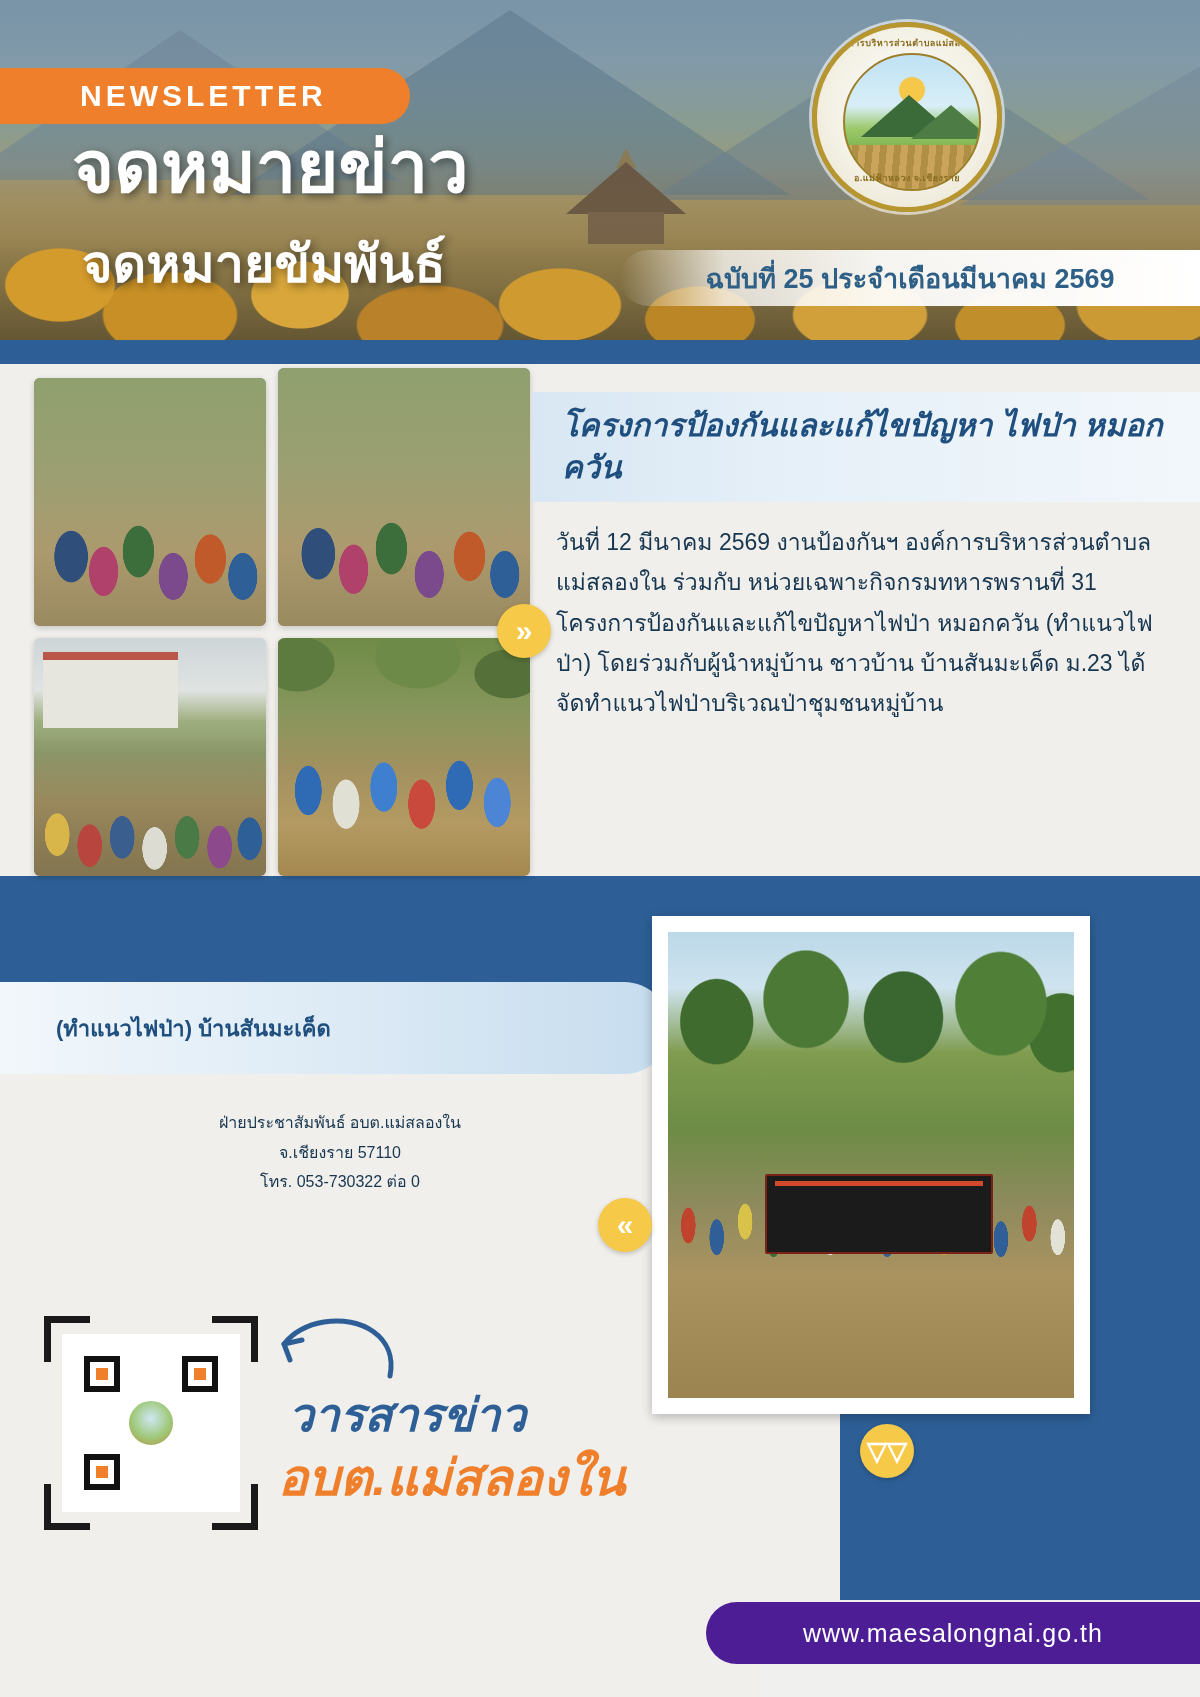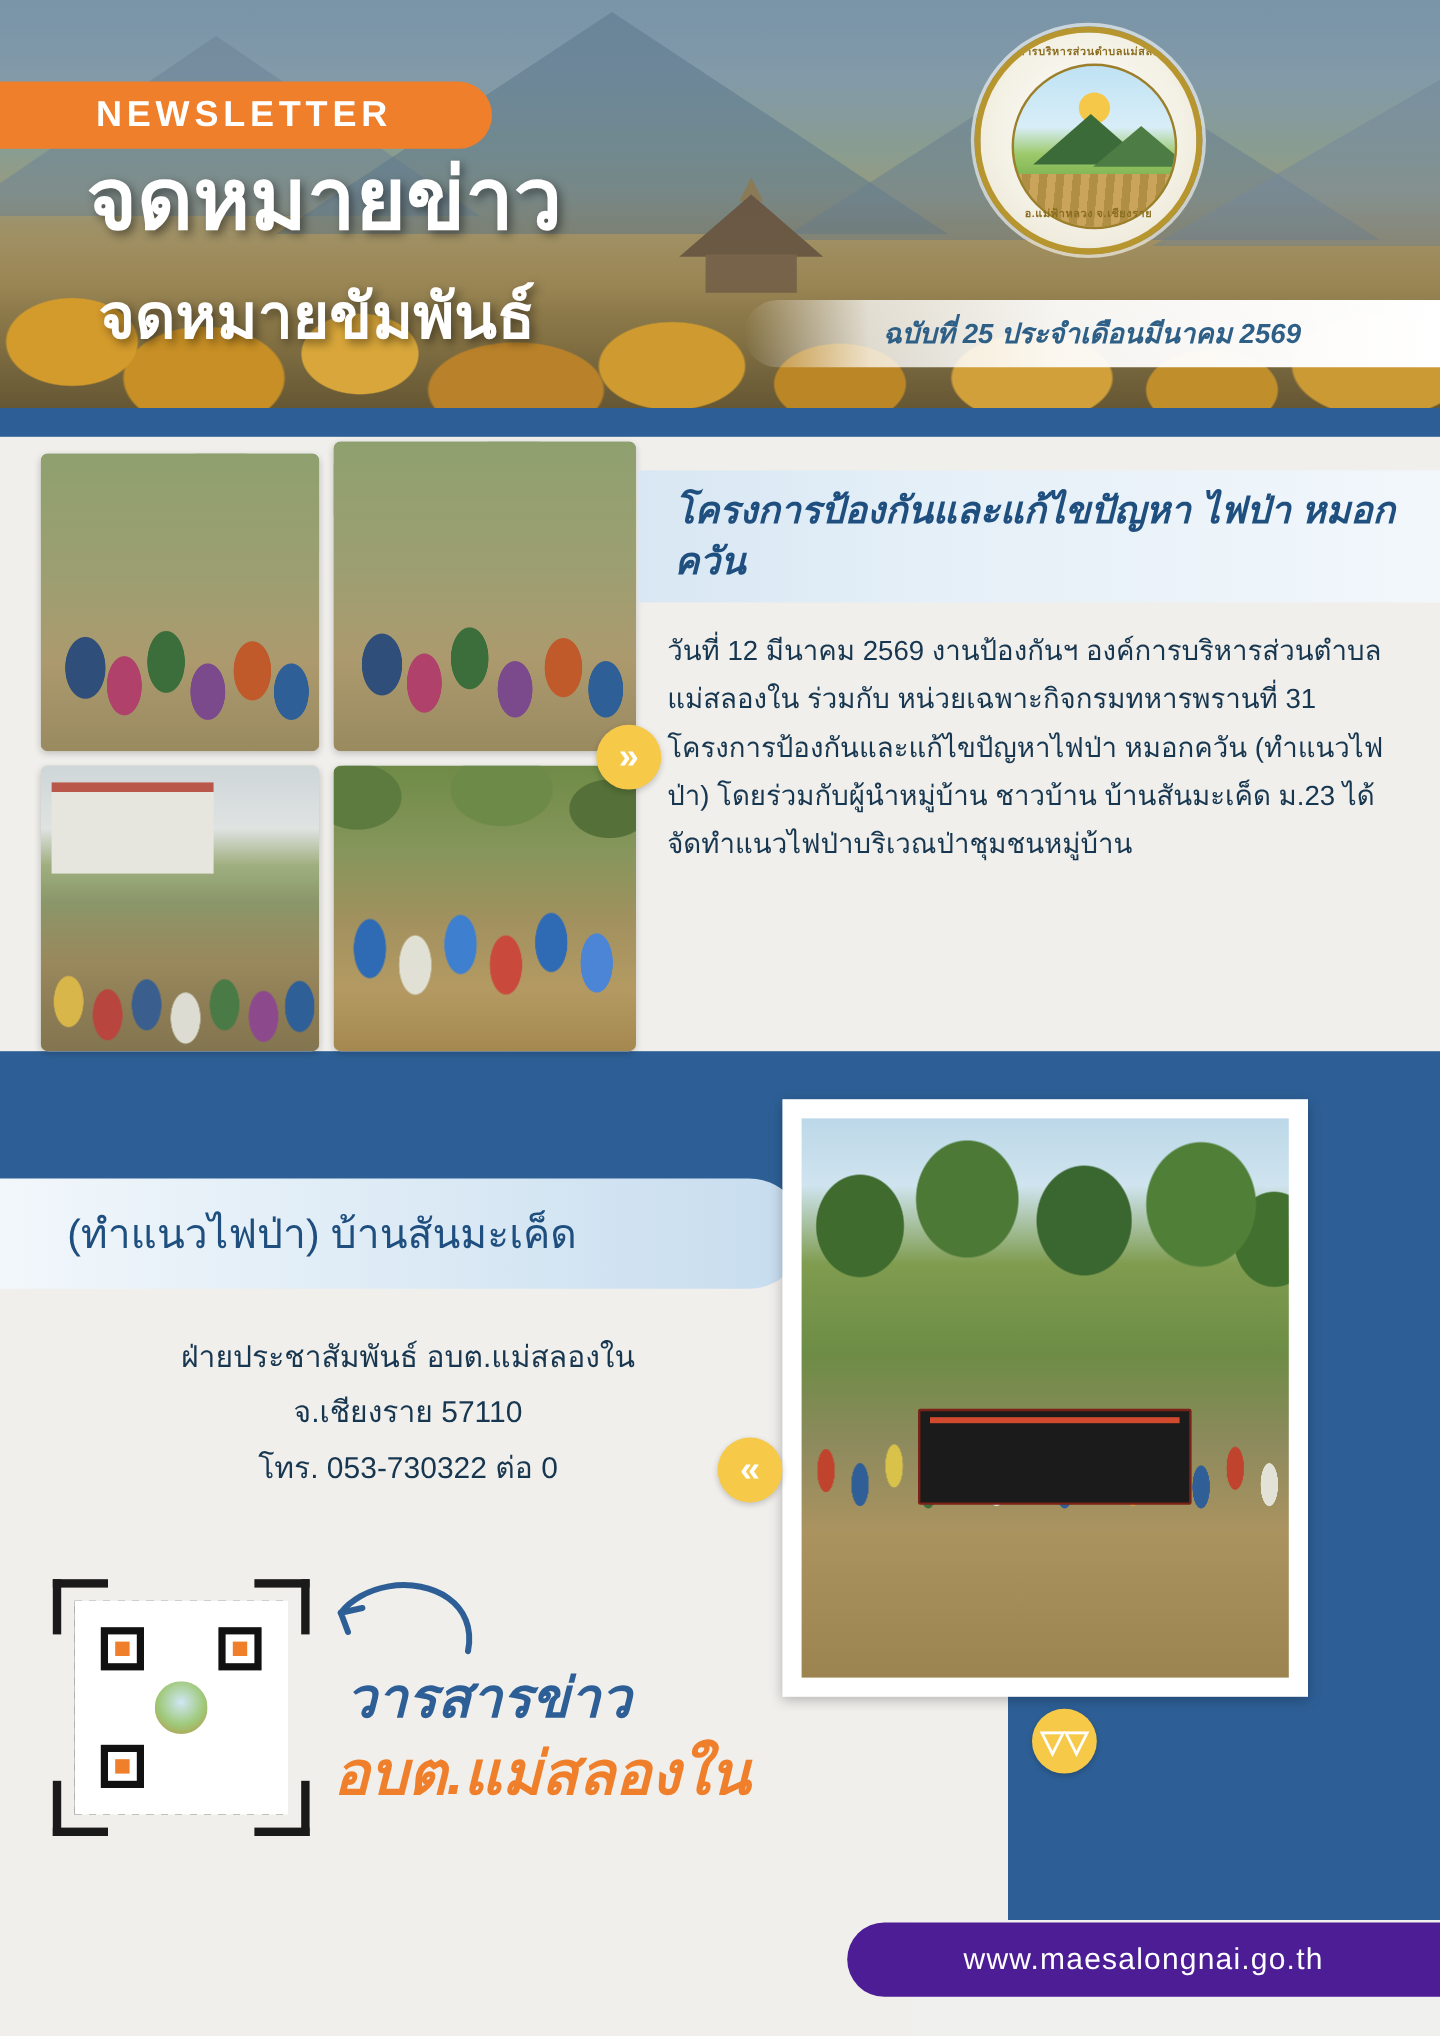--- a/index.html
+++ b/index.html
@@ -139,23 +139,22 @@
     top: 250px; left: 620px;
     width: 580px; height: 56px;
     background: linear-gradient(90deg, rgba(255,255,255,0.0) 0%, rgba(255,255,255,0.75) 18%, rgba(255,255,255,0.92) 45%, #ffffff 100%);
     border-radius: 28px 0 0 28px;
     display: flex;
     align-items: center;
     justify-content: center;
   }
   .issue-pill span {
     color: #2e5f86;
-    font-size: 23px;
-    font-weight: bold;
-    font-style: italic;
+    font-size: 27px;
+    font-weight: bold;
   }
 
   
   .seal {
     position: absolute;
     top: 22px; left: 812px;
     width: 190px; height: 190px;
     border-radius: 50%;
     background: radial-gradient(circle at 50% 45%, #ffffff 0%, #f3f0e4 60%, #e8e2cd 100%);
     border: 5px solid #b8962f;
@@ -373,31 +372,31 @@
     top: 982px; left: 0;
     width: 670px; height: 92px;
     background: linear-gradient(90deg, #f2f7fb 0%, #dfecf6 45%, #c6dcee 100%);
     border-radius: 0 46px 46px 0;
     display: flex;
     align-items: center;
     padding-left: 56px;
   }
   .s2-title-box span {
     color: #1f4f7f;
-    font-size: 34px;
-    font-weight: normal;
+    font-size: 22px;
+    font-weight: bold;
   }
 
   .s2-address {
     position: absolute;
     top: 1108px; left: 40px;
     width: 600px;
     text-align: center;
     color: #17364f;
-    font-size: 25px;
+    font-size: 16px;
     line-height: 1.85;
   }
 
   .photo-big {
     position: absolute;
     top: 916px; left: 652px;
     width: 438px; height: 498px;
     background: #ffffff;
     padding: 16px;
     box-shadow: 0 3px 10px rgba(0,0,0,0.25);

